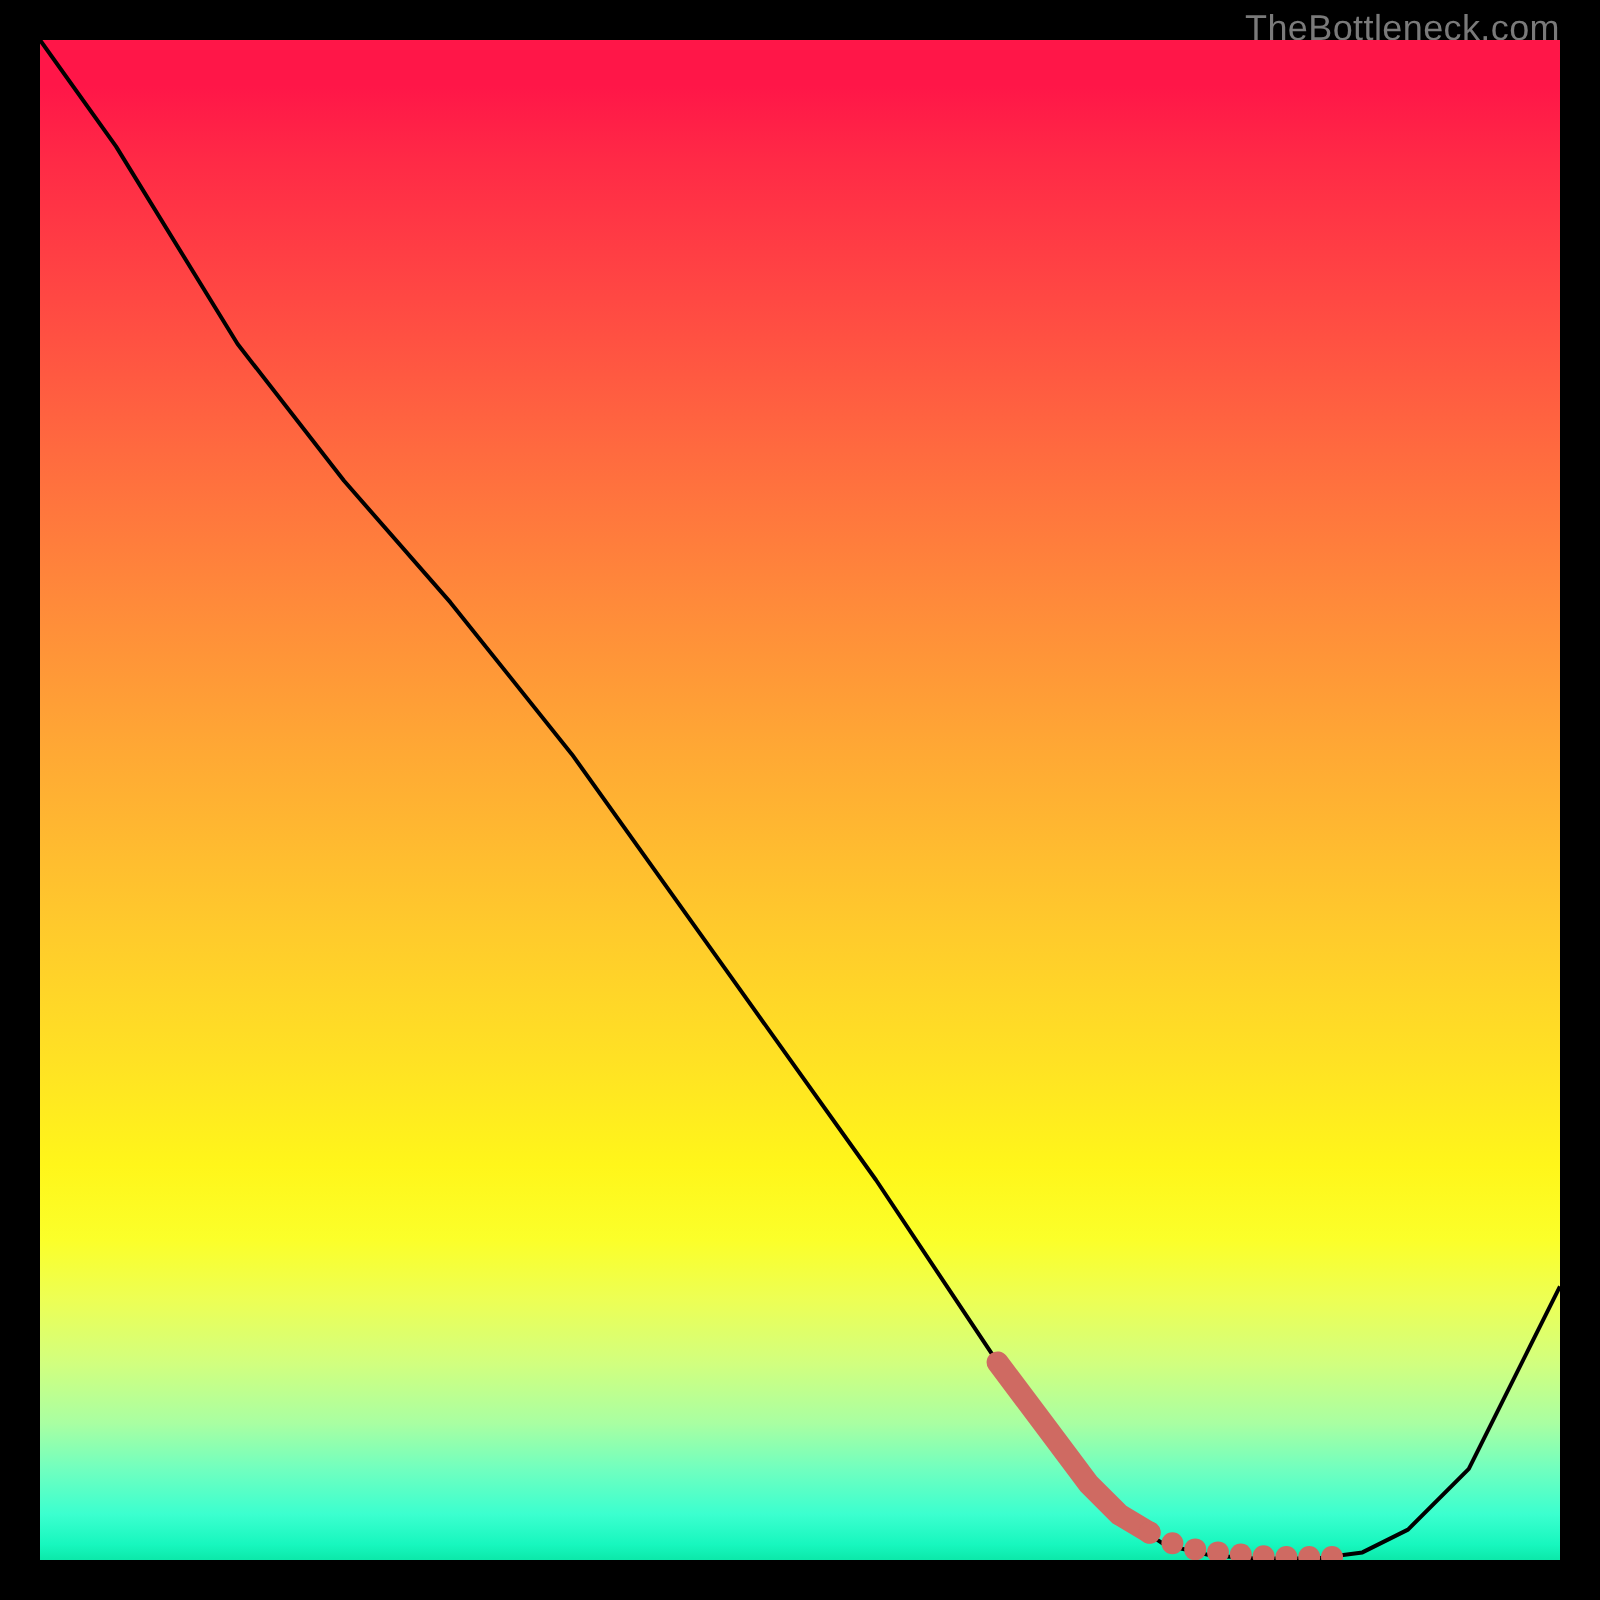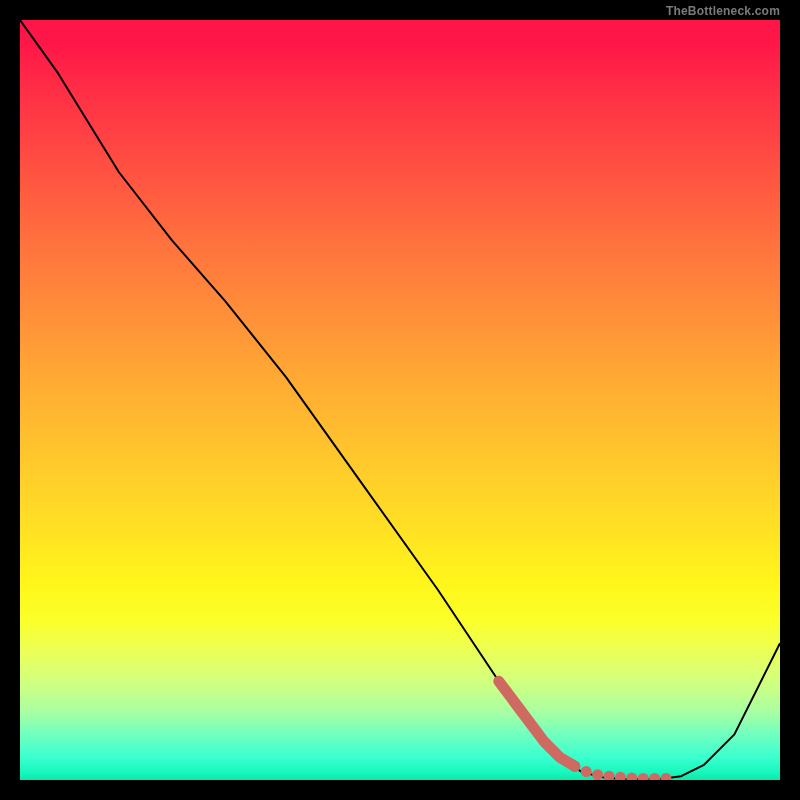--- a/index.html
+++ b/index.html
@@ -53,22 +53,22 @@
     position: absolute;
     left: 0; top: 0;
     width: 760px;
     height: 760px;
   }
   .watermark {
     position: absolute;
     top: 4px;
     right: 20px;
     color: #7a7a7a;
-    font-size: 12px;
-    font-weight: 700;
+    font-size: 18px;
+    font-weight: 400;
     letter-spacing: 0.2px;
     user-select: none;
   }
 </style>
 </head>
 <body>
 
 <div class="frame">
 
   <div class="watermark">TheBottleneck.com</div>

